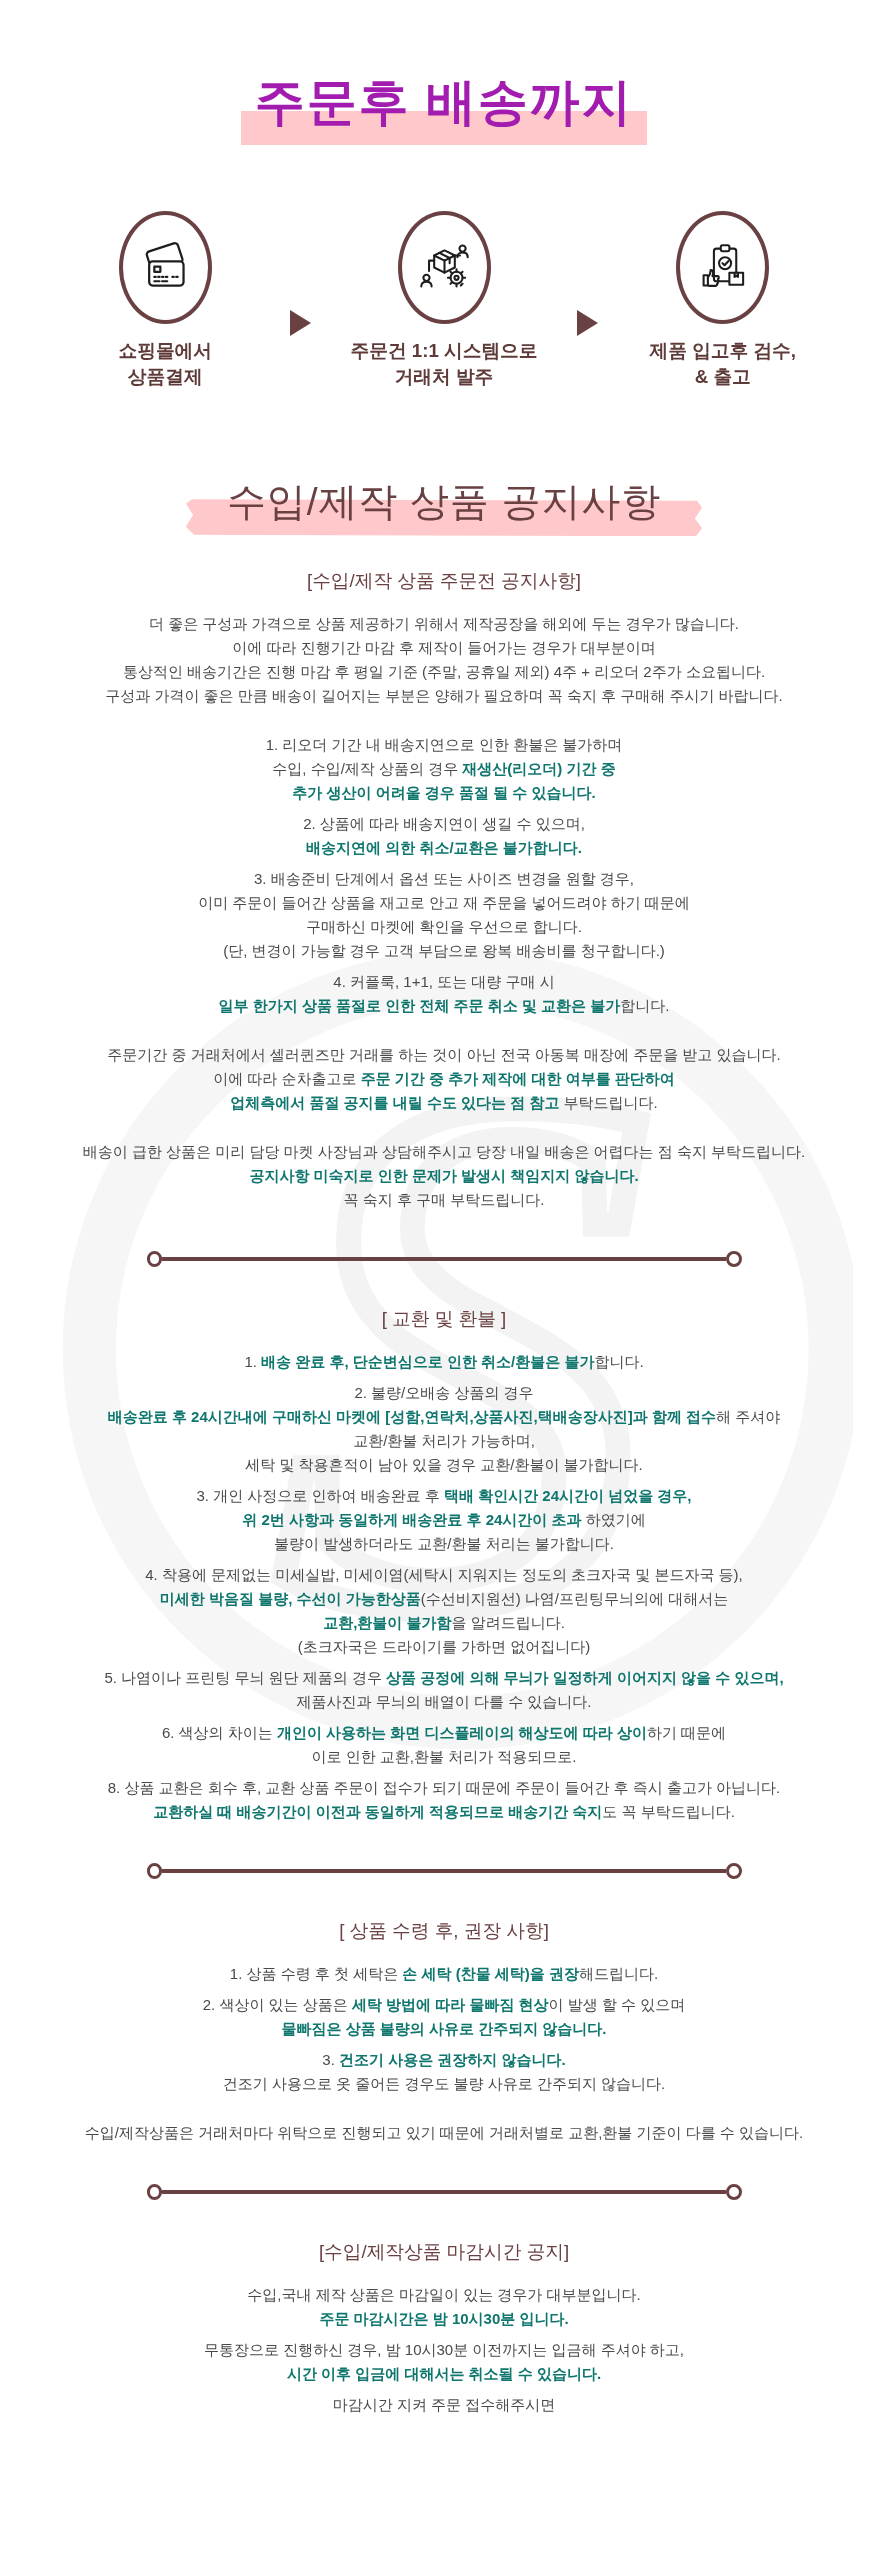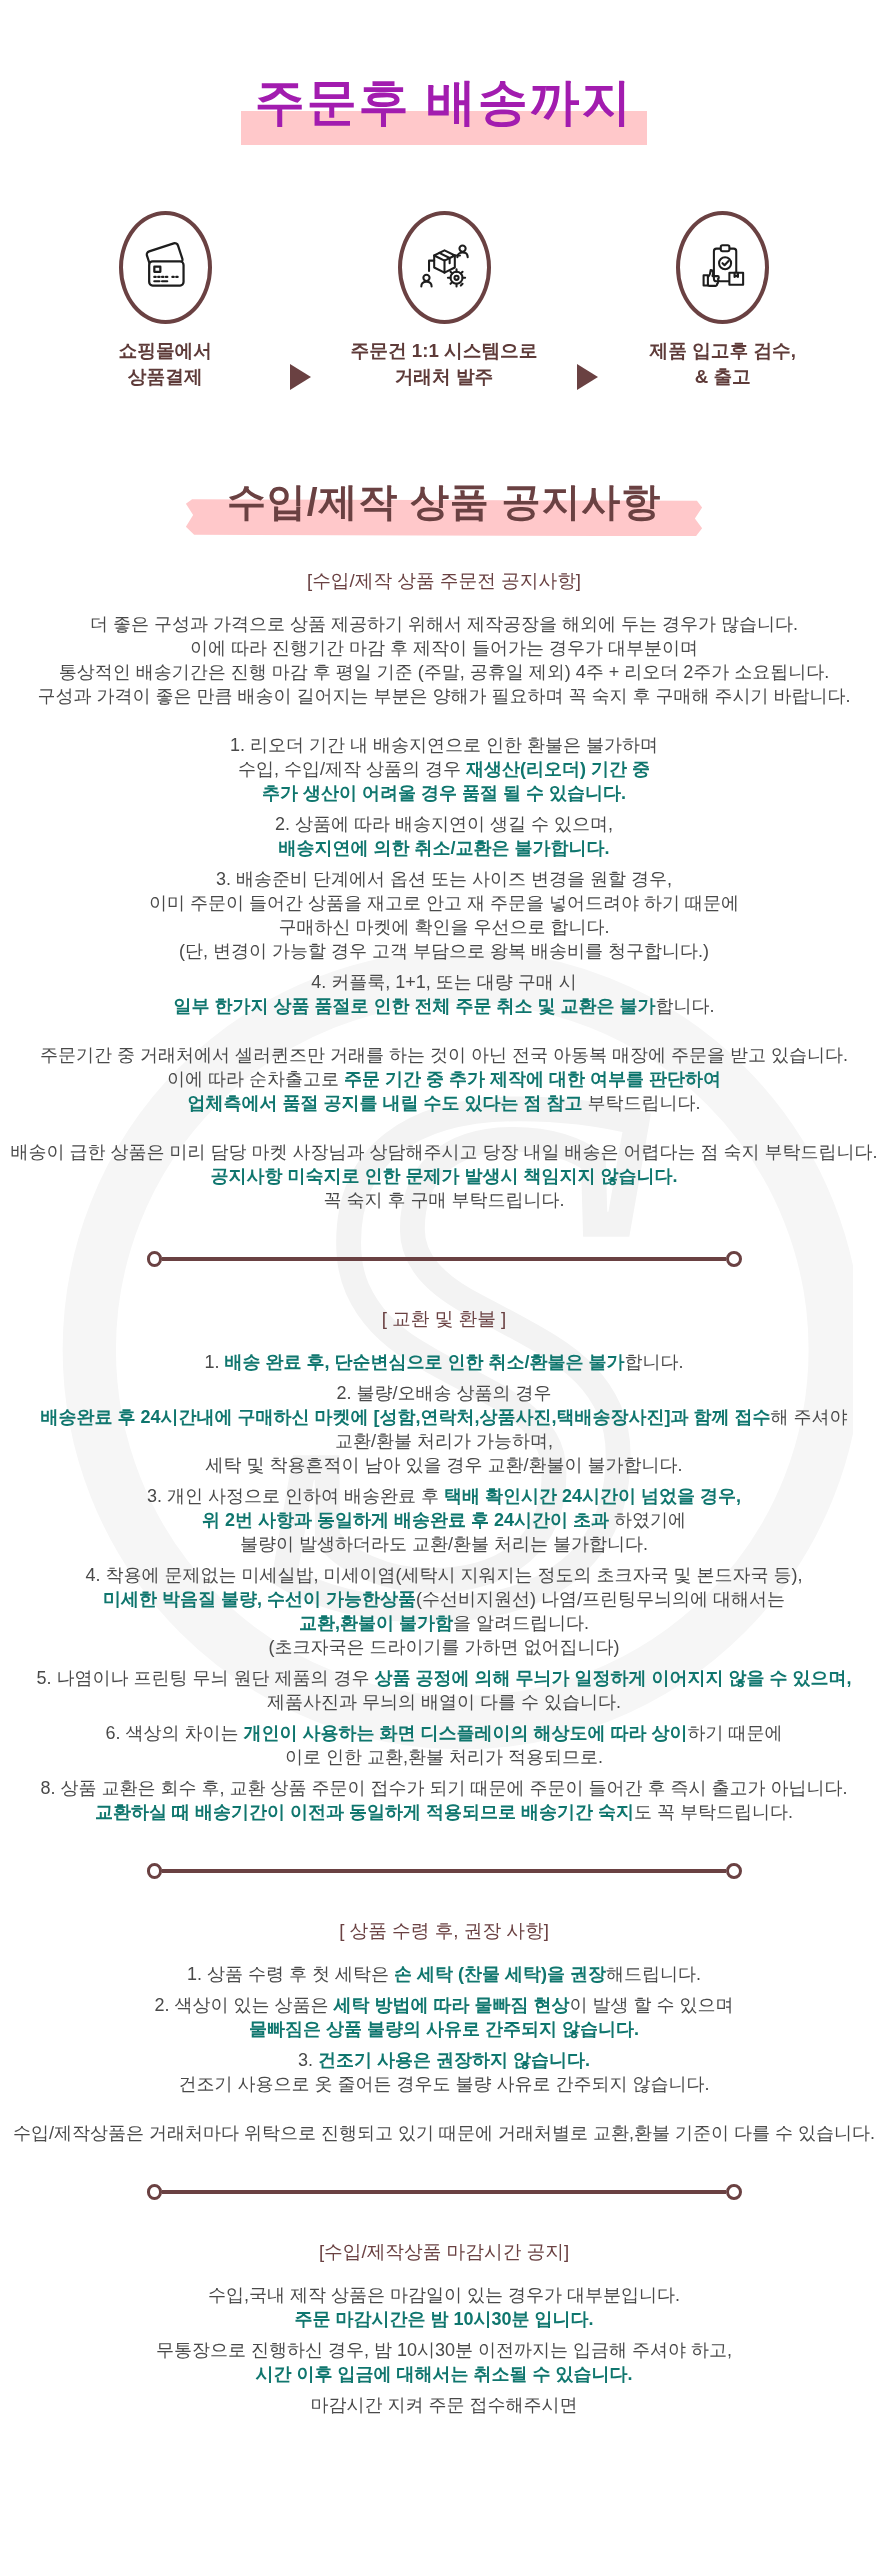--- a/index.html
+++ b/index.html
@@ -9,40 +9,40 @@
   }
   .watermark{position:absolute;left:36px;top:728px;z-index:0;}
   .content{position:relative;z-index:1;text-align:center;padding-top:69px;}
 
   
   .h1wrap{position:relative;display:inline-block;}
   .h1txt{position:relative;z-index:1;font-size:50px;font-weight:800;color:#a21caf;letter-spacing:1.8px;}
   .h1band{position:absolute;left:-14px;right:-14px;bottom:-9px;height:34px;background:#ffc8ca;z-index:0;}
 
   .h2wrap{position:relative;display:inline-block;margin-top:85px;}
-  .h2txt{position:relative;z-index:1;font-size:39px;font-weight:700;color:#6a4142;letter-spacing:0.9px;}
+  .h2txt{position:relative;z-index:1;font-size:39px;font-weight:400;color:#6a4142;letter-spacing:0.9px;}
   .h2band{
     position:absolute;left:-41px;right:-41px;bottom:-7px;height:37px;background:#ffc8ca;z-index:0;
     clip-path:polygon(1.2% 0,99% 4%,100% 22%,98.6% 52%,100% 78%,98.8% 100%,1.6% 96%,0 74%,1.4% 42%,0 12%);
   }
 
   
-  .steps{margin-top:75px;display:flex;justify-content:center;align-items:flex-end;}
+  .steps{margin-top:75px;display:flex;justify-content:center;align-items:center;}
   .step{width:224px;display:flex;flex-direction:column;align-items:center;}
   .step.mid{width:242px;}
   .circle{width:85px;height:105px;border:4.4px solid #6a4142;border-radius:50%;
           display:flex;align-items:center;justify-content:center;background:#fff;}
   .step-label{margin-top:14px;font-size:18.7px;font-weight:700;color:#5e3b39;line-height:1.4;}
   .arrow{width:0;height:0;border-left:21px solid #6a4142;border-top:13.3px solid transparent;
          border-bottom:13.3px solid transparent;margin:44px 12.4px 0 12.4px;}
 
   
   .notice{margin:0;}
   .sec-h{font-size:18.7px;font-weight:400;color:#6a4142;margin:0;}
-  .para{font-size:18px;color:#494949;line-height:24px;margin:0;font-weight:400;}
+  .para{font-size:15px;color:#494949;line-height:24px;margin:0;font-weight:400;}
   .red{color:#0f766e;font-weight:700;}
   .gm{margin-top:7px;}
   .gh{margin-top:18px;}
   .gl{margin-top:25px;}
   .gx{margin-top:39px;}
 
   .divider{width:595px;margin-left:auto;margin-right:auto;display:flex;align-items:center;}
   .divider .ring{width:9.8px;height:9.8px;border:3.6px solid #6a4142;border-radius:50%;background:#fff;}
   .divider .bar{flex:1;height:3.6px;background:#6a4142;}
 </style>

